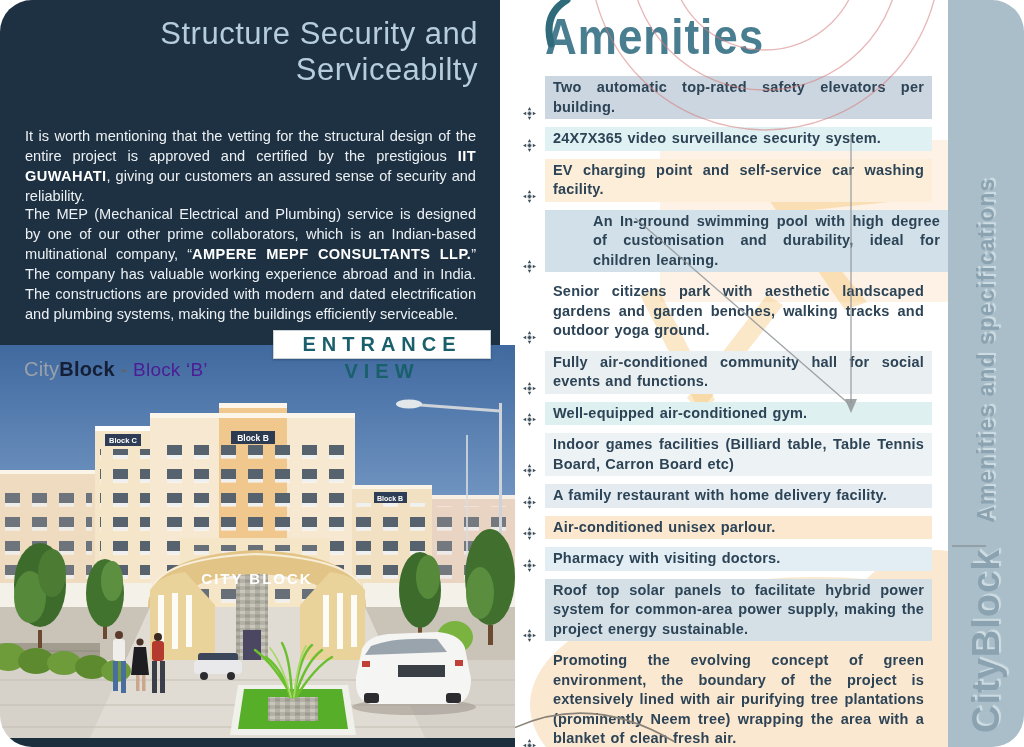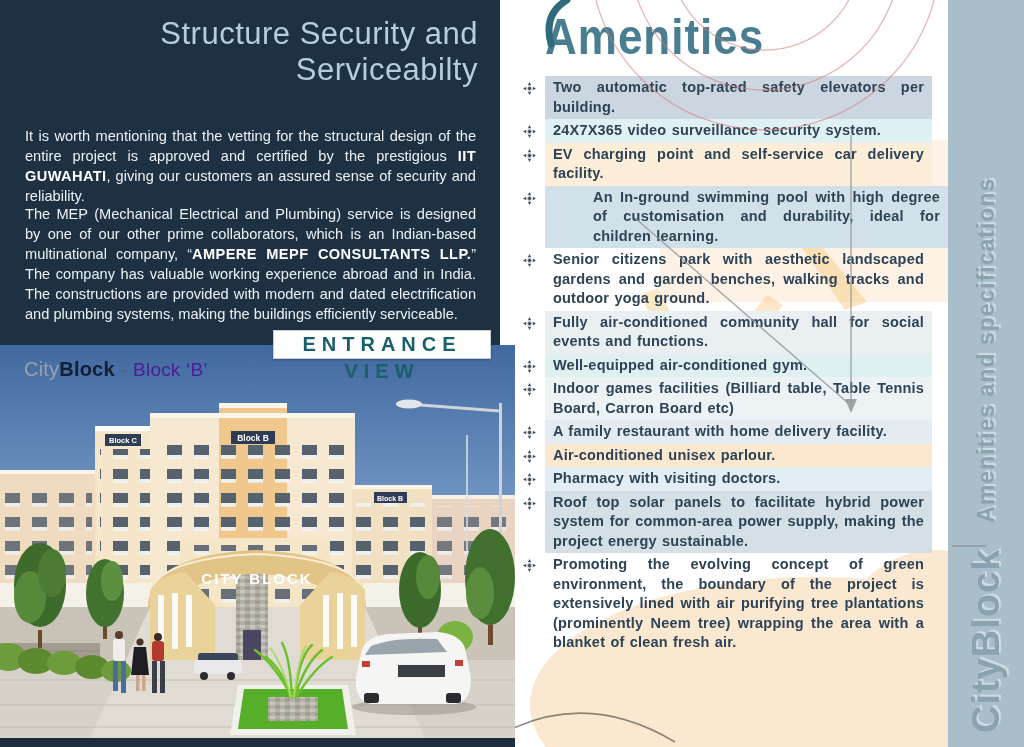--- a/index.html
+++ b/index.html
@@ -1,17 +1,17 @@
 <!DOCTYPE html>
 <html><head>
 <meta charset="utf-8">
 <style>
   html,body{margin:0;padding:0;}
   .page{position:relative;width:1024px;height:747px;overflow:hidden;background:#ffffff;
-        font-family:"Liberation Sans",sans-serif;}
+        font-family:"Liberation Sans",sans-serif;border-radius:32px;}
   
   .dark-block{position:absolute;left:0;top:0;width:500px;height:345px;background:#1d3142;}
   .lp-title{position:absolute;top:16px;left:120px;right:22px;text-align:right;
             color:#b6cddc;font-size:31px;line-height:36px;font-weight:400;letter-spacing:.5px;}
   .lp-para{position:absolute;left:25px;right:24px;color:#edf1f4;font-size:14.6px;
            line-height:20px;text-align:justify;}
   .lp-para b{color:#ffffff;letter-spacing:.4px;}
   .p1{top:126px;} .p2{top:204px;}
   .entrance-box{position:absolute;left:273px;top:330px;width:216px;height:27px;background:#ffffff;
                 border:1px solid #c9d2d6;box-shadow:0 1px 2px rgba(0,0,0,.25);
@@ -24,21 +24,21 @@
   .cap-dash{color:#5d6670;font-weight:700;}
   .cap-b{color:#4c1d95;font-weight:400;font-size:19px;}
   .bottom-strip{position:absolute;left:0;top:738px;width:515px;height:9px;background:#1b2f3f;}
   
   .rp{position:absolute;left:515px;top:0;width:433px;height:747px;z-index:2;}
   .rp-decor-under,.rp-decor-over{position:absolute;left:515px;top:0;width:433px;height:747px;pointer-events:none;}
   .rp-decor-under{z-index:1;} .rp-decor-over{z-index:4;}
   .rp-heading{margin:10px 0 0 30px;font-size:44px;line-height:48px;font-weight:700;
               color:#497e91;letter-spacing:1px;transform:scaleY(1.12);transform-origin:top left;}
   .amen-list{margin-top:18px;padding-left:8px;position:relative;}
-  .row{display:flex;align-items:flex-start;}
+  .row{display:flex;margin-bottom:8px;align-items:flex-end;}
   .row .ico{flex:none;width:13px;height:13px;margin:5px 9px 0 0;}
   .row .txt{width:371px;padding:2px 8px;font-size:14.5px;line-height:19.5px;font-weight:700;
             color:#2d4456;text-align:justify;letter-spacing:.2px;word-spacing:1px;}
   
   .side-strip{position:absolute;left:948px;top:0;width:76px;height:747px;background:#a9bec9;z-index:6;}
   .strip-rot{position:absolute;left:0;top:0;width:747px;height:76px;
              transform:rotate(-90deg) translateX(-747px);transform-origin:top left;
              display:flex;align-items:center;gap:26px;padding-left:14px;box-sizing:border-box;}
   .strip-brand{font-size:38px;font-weight:700;color:#8ba3b0;letter-spacing:1px;
                text-shadow:2px 2px 1px #cfdde3;}
@@ -263,21 +263,21 @@
         <div class="row">
           <span class="ico"><svg viewBox="0 0 13 13" width="13" height="13" xmlns="http://www.w3.org/2000/svg">
               <path fill="#3f505c" d="M6.5 0 L8.2 3.2 H4.8 Z M6.5 13 L8.2 9.8 H4.8 Z M0 6.5 L3.2 4.8 V8.2 Z M13 6.5 L9.8 4.8 V8.2 Z M5.6 4.6 h1.8 v3.8 h-1.8 Z M4.6 5.6 h3.8 v1.8 h-3.8 Z"></path>
             </svg></span>
           <div class="txt" style="background: rgb(224, 241, 243);">24X7X365 video surveillance security system.</div>
         </div>
         <div class="row">
           <span class="ico"><svg viewBox="0 0 13 13" width="13" height="13" xmlns="http://www.w3.org/2000/svg">
               <path fill="#3f505c" d="M6.5 0 L8.2 3.2 H4.8 Z M6.5 13 L8.2 9.8 H4.8 Z M0 6.5 L3.2 4.8 V8.2 Z M13 6.5 L9.8 4.8 V8.2 Z M5.6 4.6 h1.8 v3.8 h-1.8 Z M4.6 5.6 h3.8 v1.8 h-3.8 Z"></path>
             </svg></span>
-          <div class="txt" style="background: rgb(253, 238, 218);">EV charging point and self-service car delivery facility.</div>
+          <div class="txt" style="background: rgb(253, 238, 218);">EV charging point and self-service car washing facility.</div>
         </div>
         <div class="row">
           <span class="ico"><svg viewBox="0 0 13 13" width="13" height="13" xmlns="http://www.w3.org/2000/svg">
               <path fill="#3f505c" d="M6.5 0 L8.2 3.2 H4.8 Z M6.5 13 L8.2 9.8 H4.8 Z M0 6.5 L3.2 4.8 V8.2 Z M13 6.5 L9.8 4.8 V8.2 Z M5.6 4.6 h1.8 v3.8 h-1.8 Z M4.6 5.6 h3.8 v1.8 h-3.8 Z"></path>
             </svg></span>
           <div class="txt" style="background: rgb(210, 225, 233); padding-left: 48px;">An In-ground swimming pool with high degree of customisation and durability, ideal for children learning.</div>
         </div>
         <div class="row">
           <span class="ico"><svg viewBox="0 0 13 13" width="13" height="13" xmlns="http://www.w3.org/2000/svg">
               <path fill="#3f505c" d="M6.5 0 L8.2 3.2 H4.8 Z M6.5 13 L8.2 9.8 H4.8 Z M0 6.5 L3.2 4.8 V8.2 Z M13 6.5 L9.8 4.8 V8.2 Z M5.6 4.6 h1.8 v3.8 h-1.8 Z M4.6 5.6 h3.8 v1.8 h-3.8 Z"></path>

